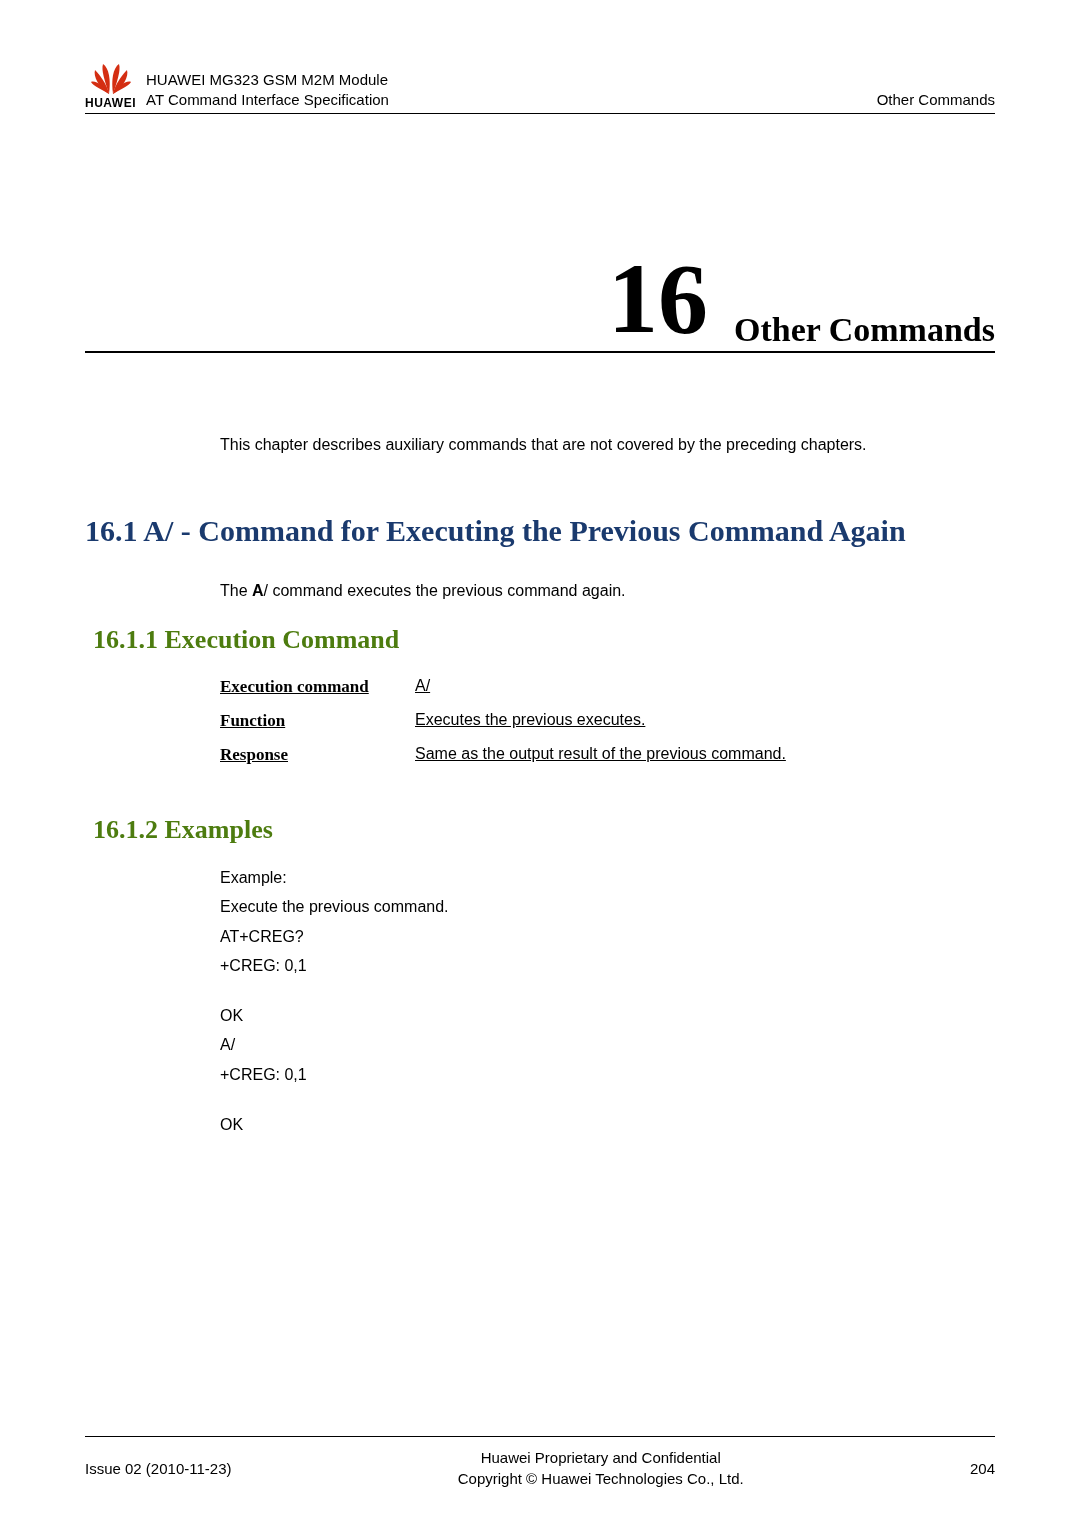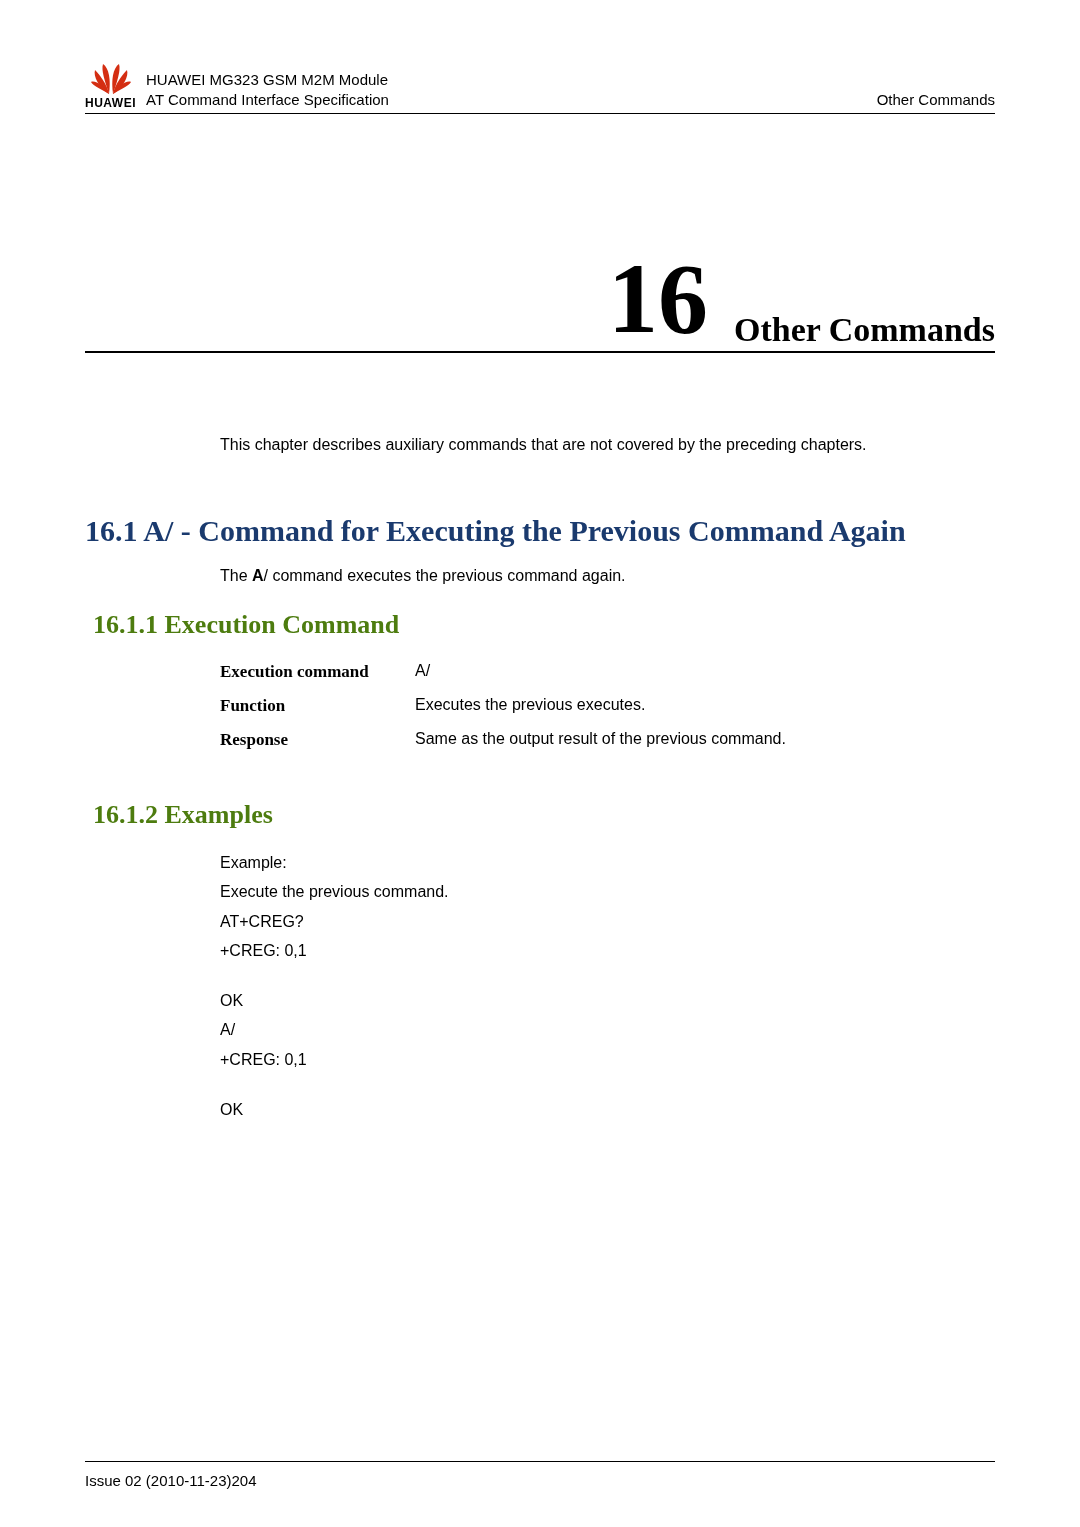--- a/index.html
+++ b/index.html
@@ -77,39 +77,40 @@
     }
     .section-h2 {
       font-family: 'Palatino Linotype', 'Book Antiqua', Palatino, serif;
       font-size: 30px;
       font-weight: bold;
       color: #1a3a6e;
       margin-top: 55px;
       line-height: 1.25;
     }
     .section-p {
-      margin-top: 17px;
+      margin-top: 32px;
       margin-left: 135px;
       font-size: 16px;
     }
     .section-h3 {
       font-family: 'Palatino Linotype', 'Book Antiqua', Palatino, serif;
       font-size: 26px;
       font-weight: bold;
       color: #4d7c0f;
       margin-top: 25px;
       margin-left: 8px;
     }
     .def-table {
       margin-top: 22px;
       margin-left: 135px;
     }
     .def-row {
       display: flex;
       margin-bottom: 14px;
+      text-decoration: underline;
     }
     .def-label {
       font-family: 'Palatino Linotype', 'Book Antiqua', Palatino, serif;
       font-weight: bold;
       font-size: 17px;
       width: 195px;
       flex-shrink: 0;
     }
     .def-value {
       font-size: 16px;
@@ -212,14 +213,18 @@
   <div class="example-gap"></div>
   <div class="example-line">OK</div>
   <div class="example-line">A/</div>
   <div class="example-line">+CREG: 0,1</div>
   <div class="example-gap"></div>
   <div class="example-line">OK</div>
 </div>
 
 <div class="footer">
   <div class="footer-left">Issue 02 (2010-11-23)</div>
+  <div class="footer-center">
+    <div>Huawei Proprietary and Confidential</div>
+    <div>Copyright © Huawei Technologies Co., Ltd.</div>
+  </div>
   <div class="footer-right">204</div>
 </div>
 
 </body></html>

